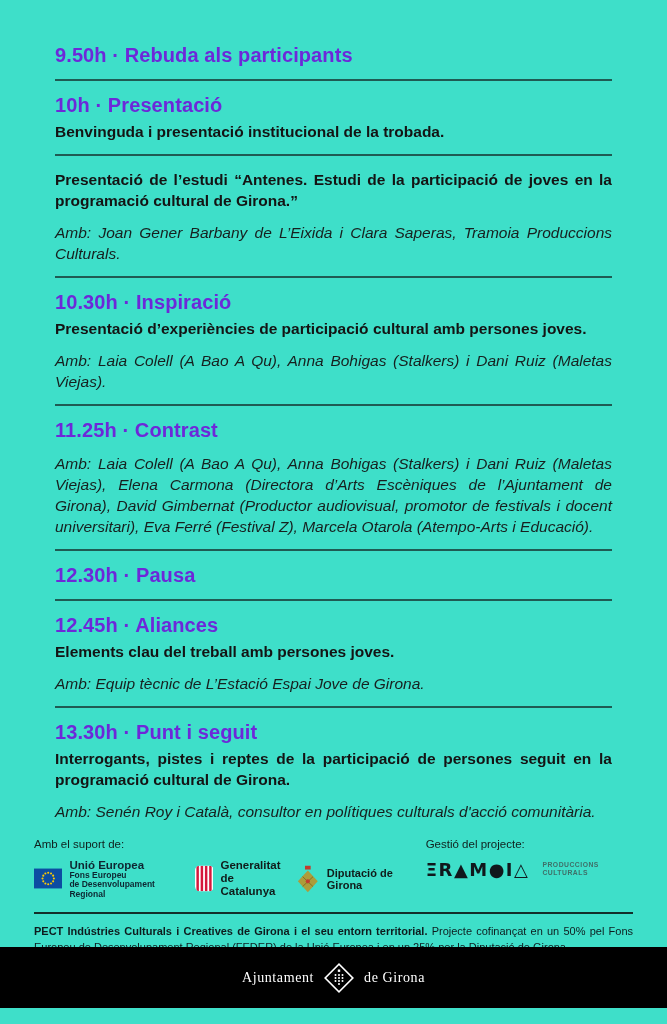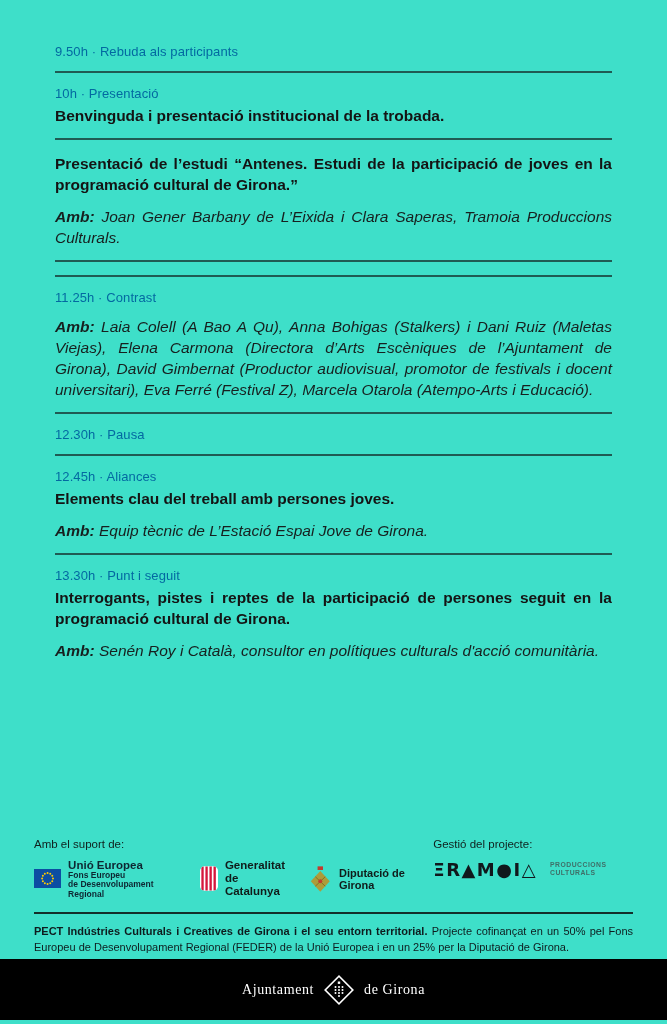--- a/index.html
+++ b/index.html
@@ -4,45 +4,45 @@
 <style>
   * { box-sizing: border-box; }
   html,body { margin:0; padding:0; }
   body { background:#888; }
   .page {
     position:relative; width:667px; height:1024px; margin:0 auto;
     background:#3EDFC9; overflow:hidden;
     font-family:"Liberation Sans", sans-serif; color:#141414;
   }
   .content { padding:44px 55px 0 55px; }
-  .s-heading { margin:0 0 4px 0; font-size:13px; font-weight:400; color:#0369a1; letter-spacing:.1px; }
+  .s-heading { margin:0 0 4px 0; font-size:20px; font-weight:700; color:#6d28d9; letter-spacing:.1px; }
   .s-body { margin:0; font-size:15.5px; font-weight:700; line-height:21px; text-align:justify; color:#141414; }
   .s-amb { margin:11px 0 0 0; font-size:15.5px; font-style:italic; line-height:21px; text-align:justify; color:#17201f; }
-  .s-amb .amb-label { font-weight:700; }
+  .s-amb .amb-label { font-weight:400; }
   .divider { border:0; height:0; border-top:2px solid #1F5B53; margin:12px 0 13px 0; }
 
   .footer { position:absolute; left:34px; right:34px; bottom:69px; }
   .footer-top { display:flex; justify-content:space-between; align-items:flex-start; }
   .small-label { font-size:11.5px; color:#10201d; margin:0 2px 9px 0; }
-  .logos-row { display:flex; align-items:center; gap:20px; }
+  .logos-row { display:flex; align-items:center; gap:8px; }
   .logo { display:flex; align-items:center; gap:7px; }
   .eu-text div:first-child { font-size:11.5px; font-weight:700; color:#0e2732; }
   .eu-text .eu-sub { font-size:8.5px; font-weight:700; line-height:9.5px; color:#0e2732; }
   .gencat-text { font-size:11.5px; font-weight:700; line-height:13px; color:#101c1a; }
   .ddgi-label { font-size:11px; font-weight:700; color:#101c1a; }
   .gestio-col { width:218px; }
   .tramoia-row { display:flex; align-items:center; gap:13px; margin-top:2px; }
   .tramoia { font-size:18px; font-weight:900; letter-spacing:1.5px; color:#10181c; font-family:"DejaVu Sans", sans-serif; }
   .tramoia-sub { font-size:6.8px; letter-spacing:.5px; line-height:8.5px; color:#3f6f68; font-weight:700; }
   .footer-divider { border:0; height:0; border-top:2px solid #132f2a; margin:13px 0 10px 0; }
   .pect { margin:0; font-size:11px; line-height:15.5px; text-align:justify; color:#0e1c1e; }
   .pect strong { font-weight:700; }
 
   .black-bar {
-    position:absolute; left:0; right:0; bottom:4px; height:61px; background:#000;
+    position:absolute; left:0; right:0; bottom:16px; height:61px; background:#000;
     display:flex; align-items:center; justify-content:center; gap:7px;
   }
   .aj-text { color:#fff; font-family:"Liberation Serif", serif; font-size:14px; letter-spacing:.6px; }
 </style>
 </head>
 <body>
 
 <div class="page">
 
   <main class="content">
@@ -57,20 +57,25 @@
       <p class="s-body">Benvinguda i presentació institucional de la trobada.</p>
     </section>
     <hr class="divider">
 
     <section>
       <p class="s-body">Presentació de l’estudi “Antenes. Estudi de la participació de joves en la programació cultural de Girona.”</p>
       <p class="s-amb"><span class="amb-label">Amb:</span> <span>Joan Gener Barbany de L’Eixida i Clara Saperas, Tramoia Produccions Culturals.</span></p>
     </section>
     <hr class="divider">
 
+    <section>
+      <h2 class="s-heading">10.30h · Inspiració</h2>
+      <p class="s-body">Presentació d’experiències de participació cultural amb persones joves.</p>
+      <p class="s-amb"><span class="amb-label">Amb:</span> <span>Laia Colell (A Bao A Qu), Anna Bohigas (Stalkers) i Dani Ruiz (Maletas Viejas).</span></p>
+    </section>
     <hr class="divider">
 
     <section>
       <h2 class="s-heading">11.25h · Contrast</h2>
       <p class="s-amb"><span class="amb-label">Amb:</span> <span>Laia Colell (A Bao A Qu), Anna Bohigas (Stalkers) i Dani Ruiz (Maletas Viejas), Elena Carmona (Directora d’Arts Escèniques de l’Ajuntament de Girona), David Gimbernat (Productor audiovisual, promotor de festivals i docent universitari), Eva Ferré (Festival Z), Marcela Otarola (Atempo-Arts i Educació).</span></p>
     </section>
     <hr class="divider">
 
     <section>
       <h2 class="s-heading">12.30h · Pausa</h2>

